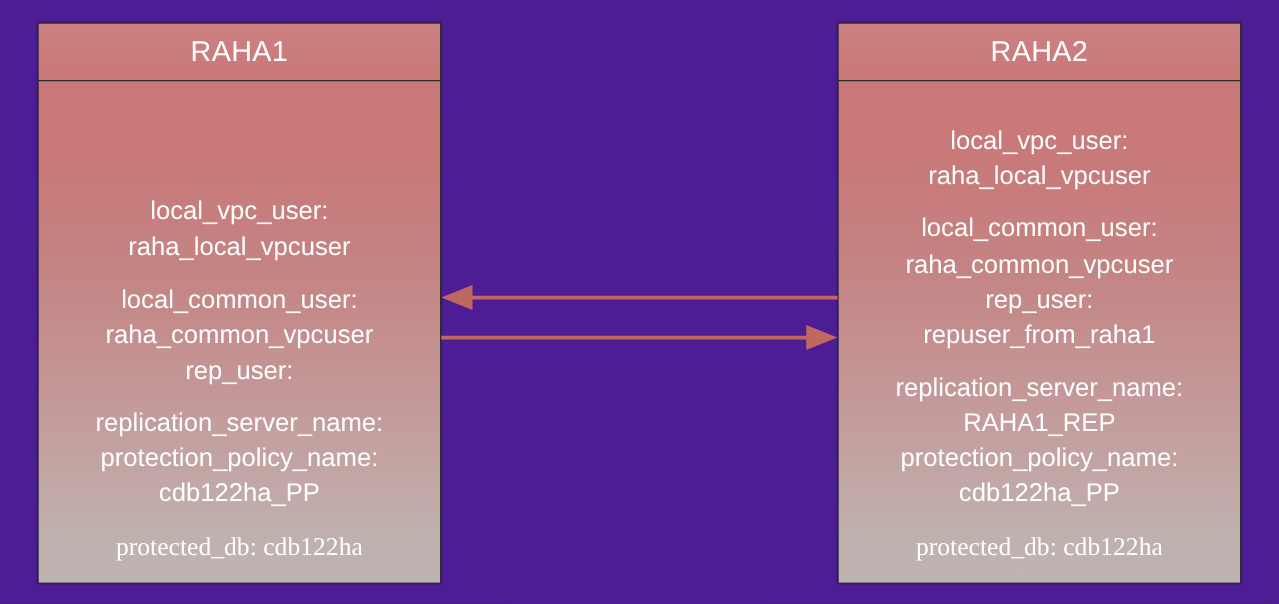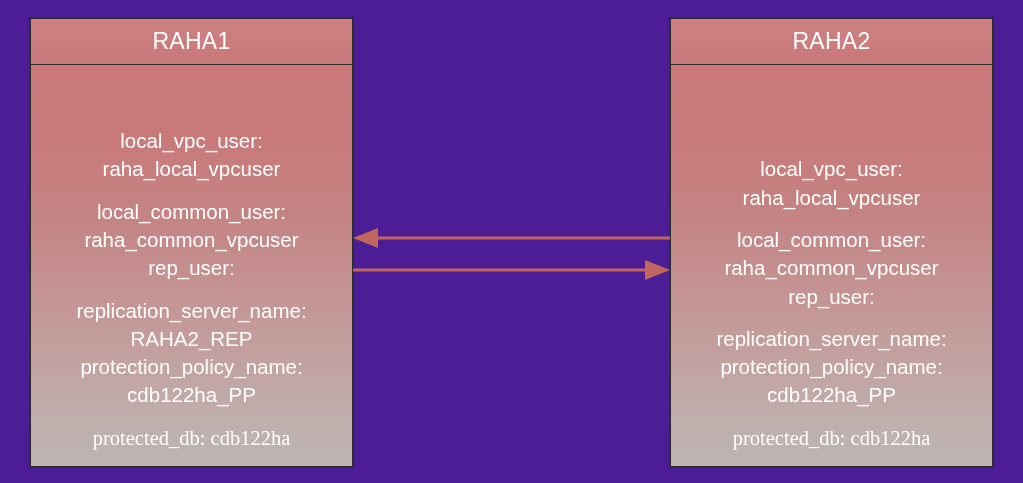--- a/index.html
+++ b/index.html
@@ -112,21 +112,20 @@
         <span class="ln">local_common_user:</span>
         <span class="ln">raha_common_vpcuser</span>
       </div>
 
       <div class="attr-group tight">
         <span class="ln">rep_user:</span>
       </div>
 
       <div class="attr-group">
         <span class="ln">replication_server_name:</span>
-        <span class="ln">RAHA2_REP</span>
       </div>
 
       <div class="attr-group tight">
         <span class="ln">protection_policy_name:</span>
         <span class="ln">cdb122ha_PP</span>
       </div>
 
       <div class="attr-group">
         <span class="ln">protected_db: cdb122ha</span>
       </div>
@@ -145,24 +144,26 @@
         <span class="ln">raha_local_vpcuser</span>
       </div>
 
       <div class="attr-group">
         <span class="ln">local_common_user:</span>
         <span class="ln">raha_common_vpcuser</span>
       </div>
 
       <div class="attr-group tight">
         <span class="ln">rep_user:</span>
+        <span class="ln">repuser_from_raha1</span>
       </div>
 
       <div class="attr-group">
         <span class="ln">replication_server_name:</span>
+        <span class="ln">RAHA1_REP</span>
       </div>
 
       <div class="attr-group tight">
         <span class="ln">protection_policy_name:</span>
         <span class="ln">cdb122ha_PP</span>
       </div>
 
       <div class="attr-group">
         <span class="ln">protected_db: cdb122ha</span>
       </div>

